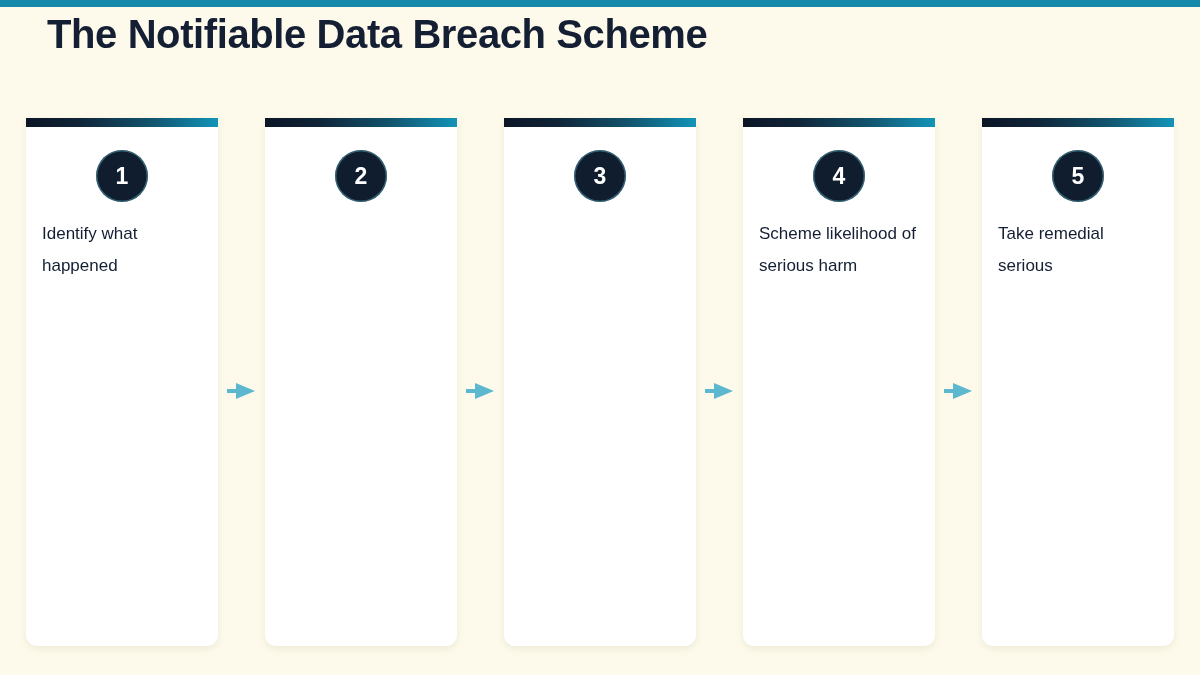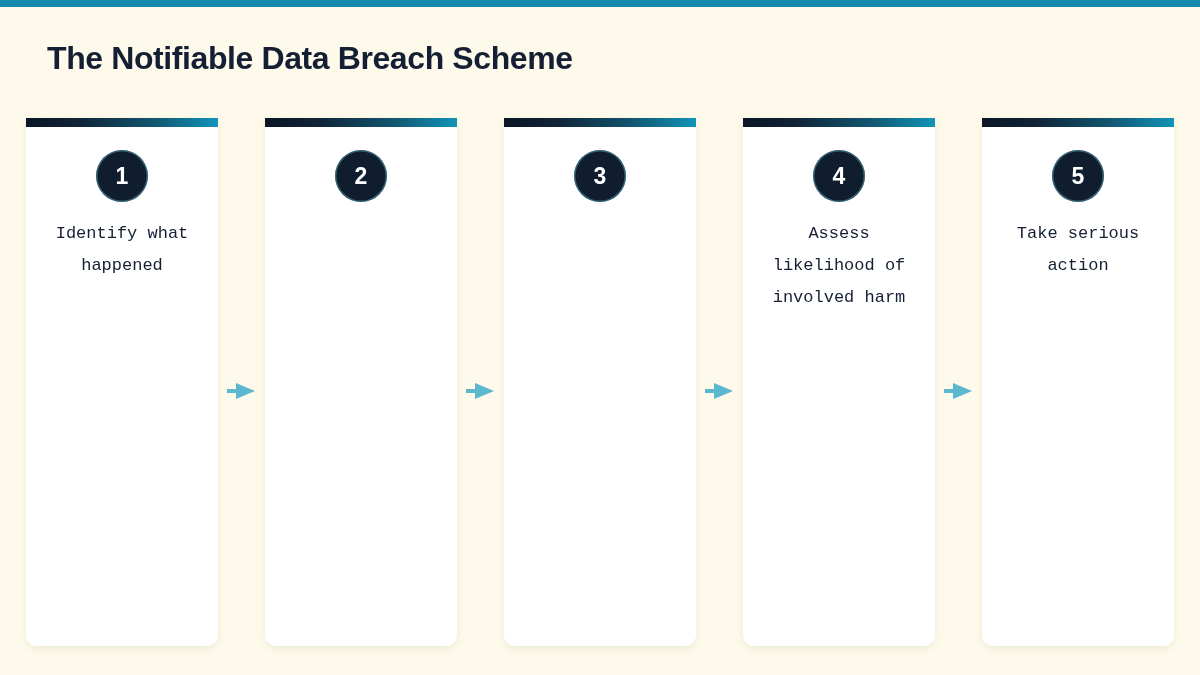--- a/index.html
+++ b/index.html
@@ -22,23 +22,23 @@
     top: 0;
     left: 0;
     width: 1200px;
     height: 7px;
     background: #1489ab;
   }
 
   
   .page-title {
     position: absolute;
-    top: 40px;
+    top: 12px;
     left: 47px;
-    font-size: 32px;
+    font-size: 40px;
     font-weight: bold;
     color: #151f33;
     letter-spacing: -0.4px;
     white-space: nowrap;
     text-align: center;
   }
 
   
   .cards-row {
     position: absolute;
@@ -87,25 +87,24 @@
   .step-number {
     color: #ffffff;
     font-size: 23px;
     font-weight: bold;
     line-height: 1;
   }
 
   .card-text {
     margin: 16px auto 0 auto;
     width: 160px;
-    text-align: center;
+    text-align: left;
     font-size: 17px;
     line-height: 32px;
     color: #141f33;
-    font-family: Liberation Mono, monospace;
   }
 
   
   .connector {
     position: relative;
     flex: 1 1 auto;
     display: flex;
     align-items: center;
     justify-content: center;
   }
@@ -182,36 +181,36 @@
       </svg>
     </span>
   </div>
 
   <div class="step-wrap">
     <div class="card">
       <div class="card-topbar"></div>
       <div class="step-badge">
         <span class="step-number">4</span>
       </div>
-      <div class="card-text">Assess likelihood of involved harm</div>
+      <div class="card-text">Scheme likelihood of serious harm</div>
     </div>
   </div>
 
   <div class="connector">
     <span class="arrow">
       <svg width="30" height="24" viewBox="0 0 30 24">
         <rect x="0" y="10" width="12" height="4" fill="#5cb8cf"></rect>
         <polygon points="9,4 28,12 9,20" fill="#5cb8cf"></polygon>
       </svg>
     </span>
   </div>
 
   <div class="step-wrap">
     <div class="card">
       <div class="card-topbar"></div>
       <div class="step-badge">
         <span class="step-number">5</span>
       </div>
-      <div class="card-text">Take serious action</div>
+      <div class="card-text">Take remedial serious</div>
     </div>
   </div>
 
 </div>
 
 </body></html>

